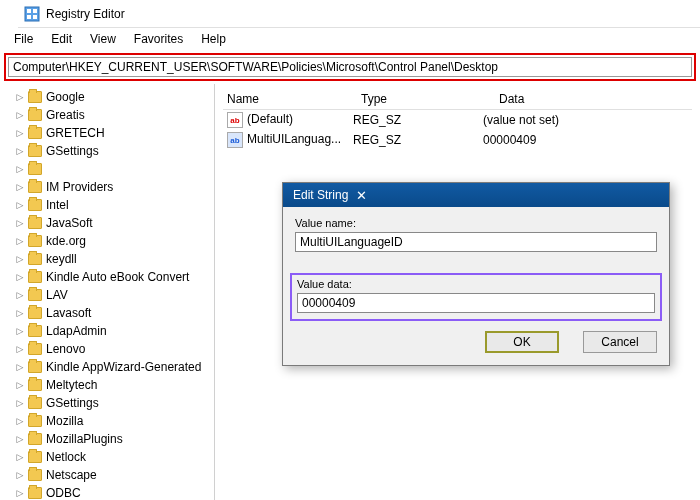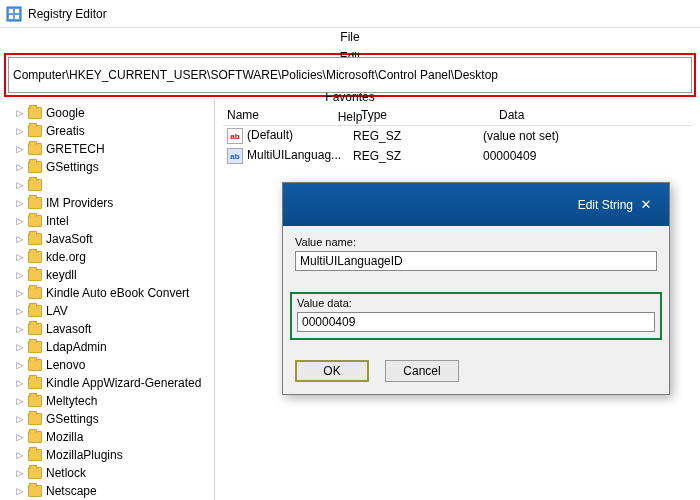--- a/index.html
+++ b/index.html
@@ -1,48 +1,48 @@
 <!DOCTYPE html>
 <html><head>
 <meta charset="utf-8">
 <style>
   * { box-sizing: border-box; margin: 0; padding: 0; font-family: "Segoe UI", Tahoma, sans-serif; font-size: 12px; }
   body { background: #fff; width: 700px; height: 500px; overflow: hidden; color: #000; }
-  .titlebar { height: 28px; display: flex; align-items: center; padding: 0 6px; border-bottom: 1px solid #e0e0e0; }
+  .titlebar { height: 28px; display: flex; align-items: center; padding: 0 6px; border-bottom: 1px solid #e0e0e0; margin-left: 18px; }
   .titlebar .app-icon { width: 16px; height: 16px; margin-right: 6px; }
   .title-text { font-size: 12px; }
-  .menubar { height: 22px; display: flex; align-items: center; padding: 0 6px; gap: 2px; flex-direction: column; }
+  .menubar { height: 22px; display: flex; align-items: center; padding: 0 6px; gap: 2px; }
   .menubar span { padding: 2px 8px; cursor: default; }
   .addressbar-wrap { padding: 3px 4px; }
   .addressbar { border: 2px solid #d00; padding: 2px; }
-  .addressbar input { width: 100%; border: 1px solid #999; height: 36px; padding: 0 4px; font-size: 12px; }
+  .addressbar input { width: 100%; border: 1px solid #999; height: 20px; padding: 0 4px; font-size: 12px; }
   .main { display: flex; height: calc(100% - 28px - 22px - 30px); }
   .tree { width: 215px; overflow: hidden; border-right: 1px solid #d0d0d0; padding: 4px 0 4px 14px; }
   .tree-item { display: flex; align-items: center; height: 18px; white-space: nowrap; }
   .expander { width: 12px; height: 12px; display: inline-flex; align-items: center; justify-content: center; color: #777; font-size: 9px; }
   .folder { width: 14px; height: 12px; background: #f3c851; border: 1px solid #d2a62a; border-radius: 1px; margin: 0 4px 0 2px; position: relative; }
   .folder::before { content: ""; position: absolute; top: -3px; left: 0; width: 6px; height: 3px; background: #f3c851; border: 1px solid #d2a62a; border-bottom: none; border-radius: 1px 1px 0 0; }
   .tree-label { font-size: 12px; }
   .list { flex: 1; padding: 4px 8px; position: relative; }
   .list-header { display: flex; border-bottom: 1px solid #e0e0e0; height: 22px; align-items: center; gap: 8px; }
   .col-name { width: 130px; padding-left: 4px; }
   .col-type { width: 130px; }
   .col-data { flex: 1; }
   .list-row { display: flex; align-items: center; height: 20px; }
   .val-icon { width: 16px; height: 16px; margin-right: 4px; display: inline-flex; align-items: center; justify-content: center; border: 1px solid #aaa; font-size: 8px; font-weight: bold; }
   .val-icon.str { background: #fff; color: #d00; }
   .val-icon.blue { background: #d9e6fb; color: #1a5bd8; }
   .dialog { position: absolute; left: 282px; top: 182px; width: 388px; background: #f0f0f0; border: 1px solid #7a7a7a; box-shadow: 3px 3px 10px rgba(0,0,0,0.3); }
-  .dlg-title { background: #0a4a8a; background: linear-gradient(#115aa3,#0a4a8a); color: #fff; height: 43px; display: flex; align-items: center; padding: 0 10px; justify-content: flex-end; font-size: 12px; }
+  .dlg-title { background: #0a4a8a; background: linear-gradient(#115aa3,#0a4a8a); color: #fff; height: 24px; display: flex; align-items: center; padding: 0 10px; justify-content: flex-start; font-size: 12px; }
   .dlg-close { width: 26px; height: 20px; display:flex; align-items:center; justify-content:center; color:#fff; font-size: 13px; }
   .dlg-body { padding: 10px 12px 12px; }
   .dlg-label { font-size: 11px; margin-bottom: 3px; display:block; }
   .dlg-input { width: 100%; height: 20px; border: 1px solid #888; padding: 0 4px; font-size: 12px; margin-bottom: 24px; background:#fff; }
-  .hl { border: 2px solid #15803d; padding: 3px 5px 6px; margin: -3px -5px 16px; }
-  .dlg-btns { display: flex; gap: 16px; padding-top: 4px; }
+  .hl { border: 2px solid #8b5cf6; padding: 3px 5px 6px; margin: -3px -5px 6px; }
+  .dlg-btns { display: flex; justify-content: flex-end; gap: 24px; padding-top: 4px; }
   .dlg-btn { width: 74px; height: 22px; border: 1px solid #999; background: #e9e9e9; font-size: 12px; display:flex; align-items:center; justify-content:center; }
   .dlg-btn.ok { border: 2px solid #9a9a2c; }
 </style>
 </head>
 <body>
 
 <div class="titlebar">
   <svg class="app-icon" viewBox="0 0 16 16">
       <rect x="1" y="1" width="14" height="14" fill="#5aa0e6" stroke="#2a6fb5"></rect>
       <rect x="3" y="3" width="4" height="4" fill="#fff"></rect>

